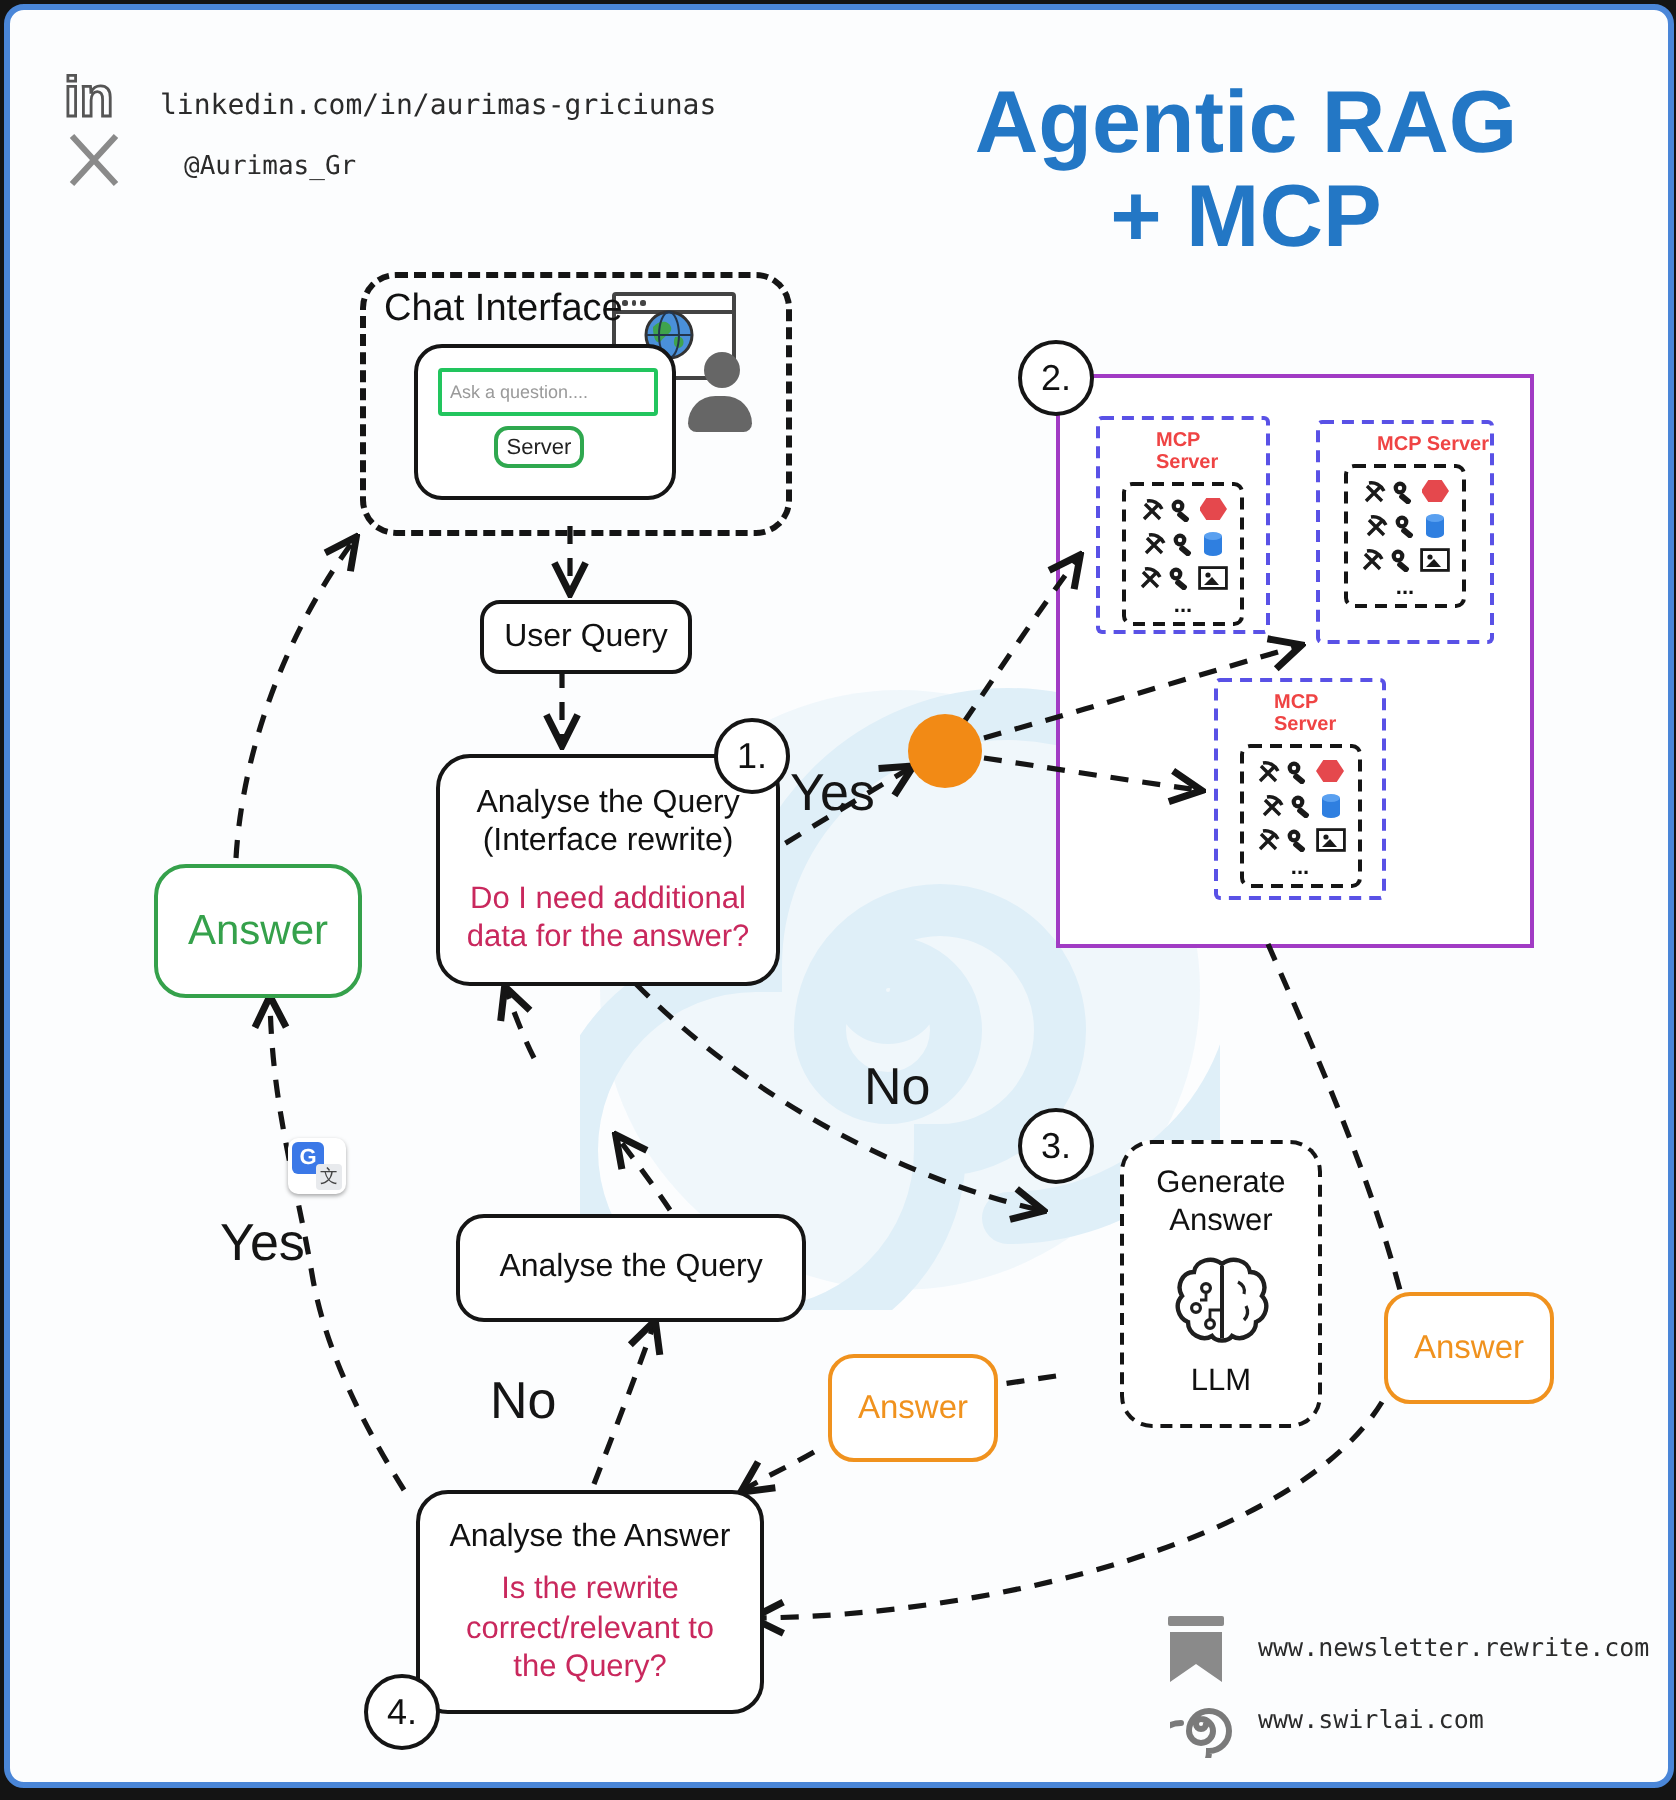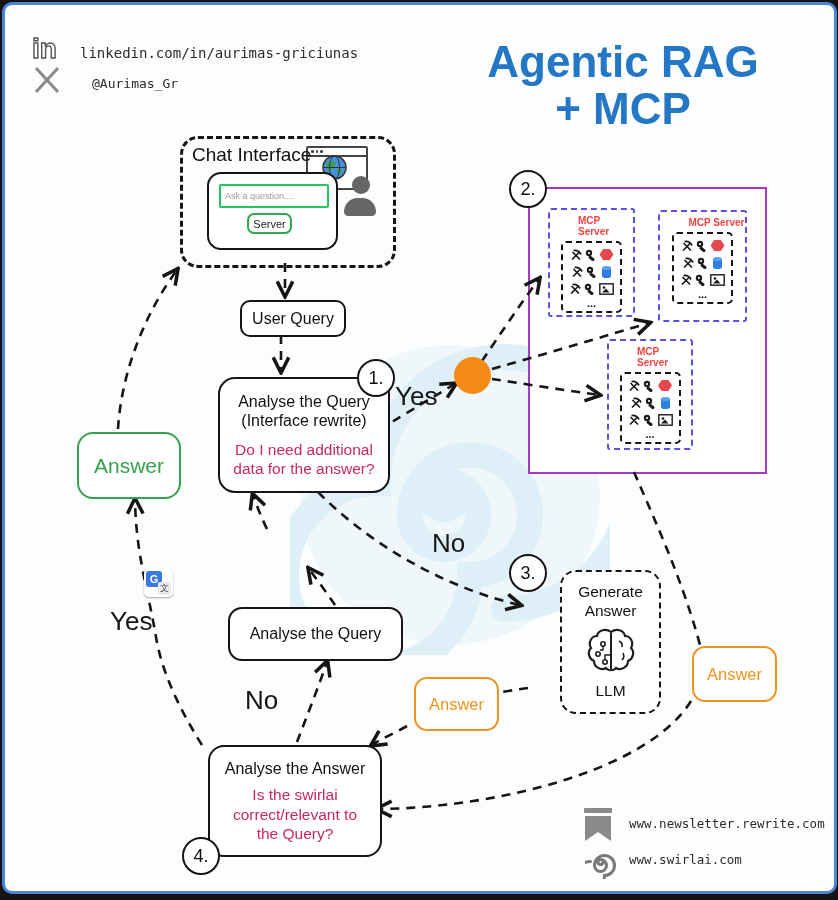--- a/index.html
+++ b/index.html
@@ -178,21 +178,21 @@
       <circle cx="14" cy="30" r="2.2" fill="none" stroke="#1f1f1f" stroke-width="1.6"></circle>
       <circle cx="21" cy="38" r="2.2" fill="none" stroke="#1f1f1f" stroke-width="1.6"></circle>
       <path d="M19 22 v4 h-3 M21 36 v-5 h5" fill="none" stroke="#1f1f1f" stroke-width="1.4"></path>
       <path d="M35 17 q4 2 3 6 M39 29 q2 4 -1 7" fill="none" stroke="#1f1f1f" stroke-width="1.6"></path>
     </svg>
     <span class="t" style="font-size:15.5px">LLM</span>
   </div>
 
   <div class="node" style="left:193px;top:740px;width:170px;height:108px;border-radius:16px">
     <span class="t">Analyse the Answer</span>
-    <span class="red" style="margin-top:7px">Is the swirlai</span>
+    <span class="red" style="margin-top:7px">Is the rewrite</span>
     <span class="red">correct/relevant to</span>
     <span class="red">the Query?</span>
   </div>
 
   <div class="node ans-green" style="left:62px;top:427px;width:100px;height:63px">
     <span class="t">Answer</span>
   </div>
   <div class="node ans-orange" style="left:399px;top:672px;width:81px;height:50px">
     <span class="t">Answer</span>
   </div>

